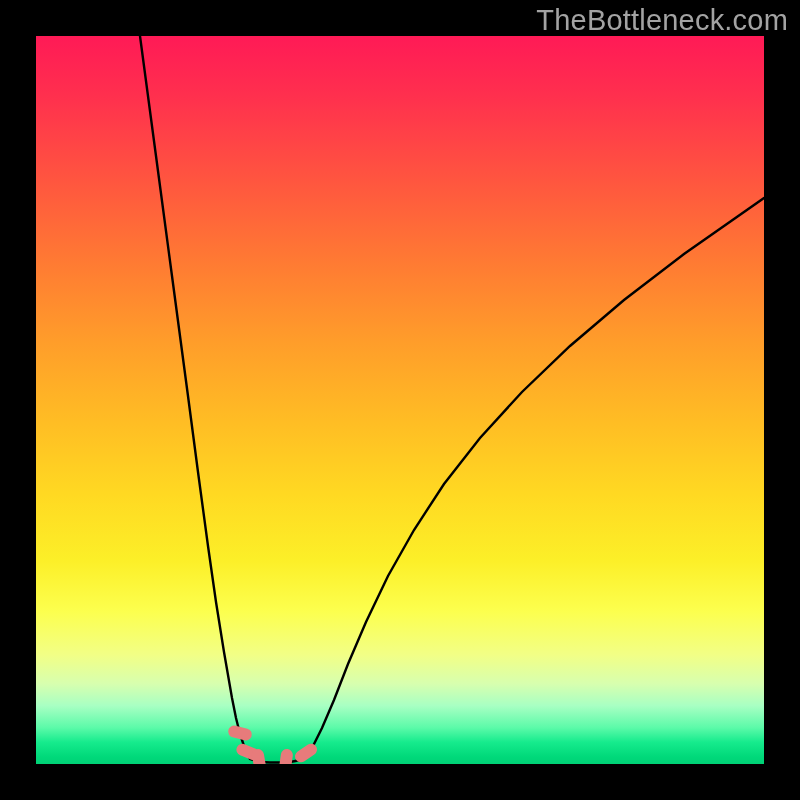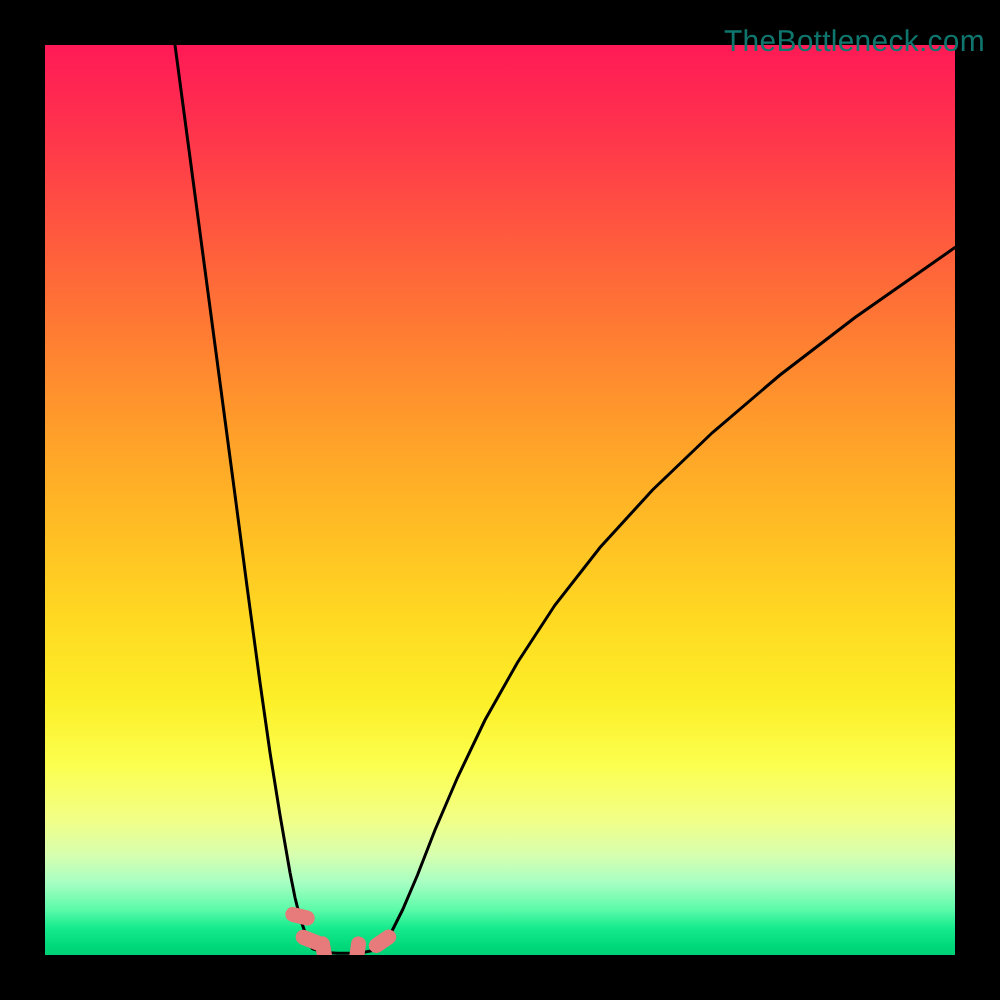--- a/index.html
+++ b/index.html
@@ -45,24 +45,24 @@
       #d7ffaf 89%,
       #a8ffc3 92%,
       #5cfaa9 95%,
       #16eb8d 97%,
       #00d97a 99%,
       #00d176 100%
     );
   }
   .watermark {
     position: absolute;
-    top: 20px;
+    top: 4px;
     right: 12px;
-    color: #0f766e;
-    font-size: 24px;
+    color: #a3a3a3;
+    font-size: 29px;
     letter-spacing: 0.2px;
     user-select: none;
   }
   svg.curve {
     position: absolute;
     inset: 0;
   }
 </style>
 </head>
 <body>

